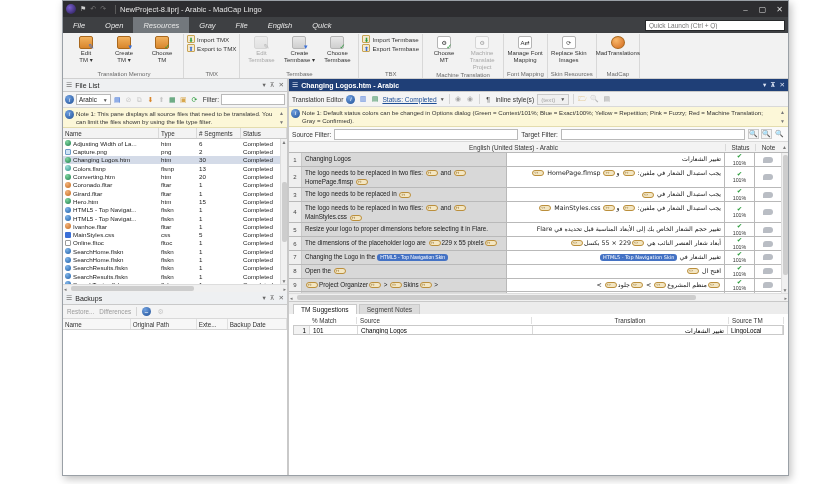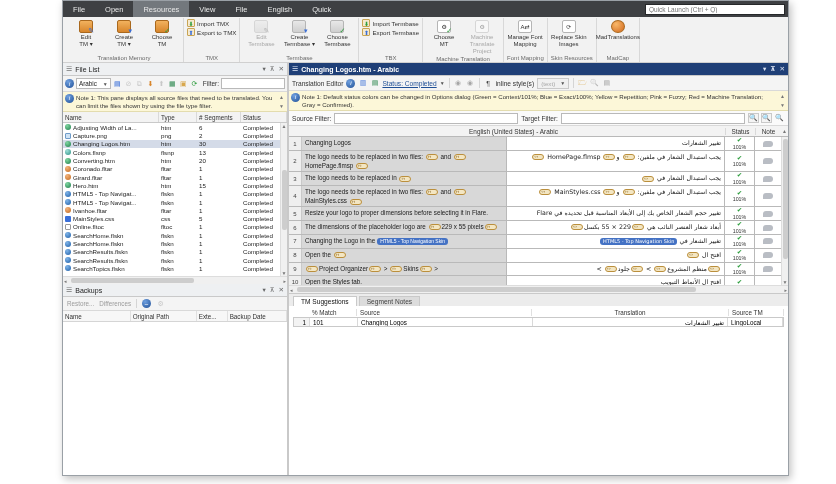--- a/index.html
+++ b/index.html
@@ -140,27 +140,42 @@
   .tmc-src{width:175px;}
   .tmc-tr{flex:1;direction:rtl;justify-content:flex-start;font-family:"DejaVu Sans","Liberation Sans",sans-serif;}
   .tmc-tm{width:55px;}
   .tmfill{flex:1;background:#fff;}
 </style>
 </head>
 <body>
 
 <div id="app">
 
+  <div class="titlebar">
+    <span class="appicon"></span>
+    <span class="qat">
+      <span>⚑</span>
+      <span class="dim">↶</span>
+      <span class="dim">↷</span>
+    </span>
+    <span class="tb-sep"></span>
+    <span class="tb-title">NewProject-8.liprj - Arabic - MadCap Lingo</span>
+    <span class="winbtns">
+      <span class="winbtn">–</span>
+      <span class="winbtn">▢</span>
+      <span class="winbtn">✕</span>
+    </span>
+  </div>
 
   <div class="menubar">
-    <span id="menu-tabs" style="display:flex;">
+    <span id="menu-tabs" style="display:flex;font-style:italic;">
         <span class="menutab">File</span>
         <span class="menutab">Open</span>
         <span class="menutab active">Resources</span>
-        <span class="menutab">View</span>
+        <span class="menutab">Gray</span>
         <span class="menutab">File</span>
         <span class="menutab">English</span>
         <span class="menutab">Quick</span>
       </span>
     <span class="quicklaunch">
       <input placeholder="Quick Launch (Ctrl + Q)" style="">
     </span>
   </div>
 
   <div class="ribbon" id="ribbon">

